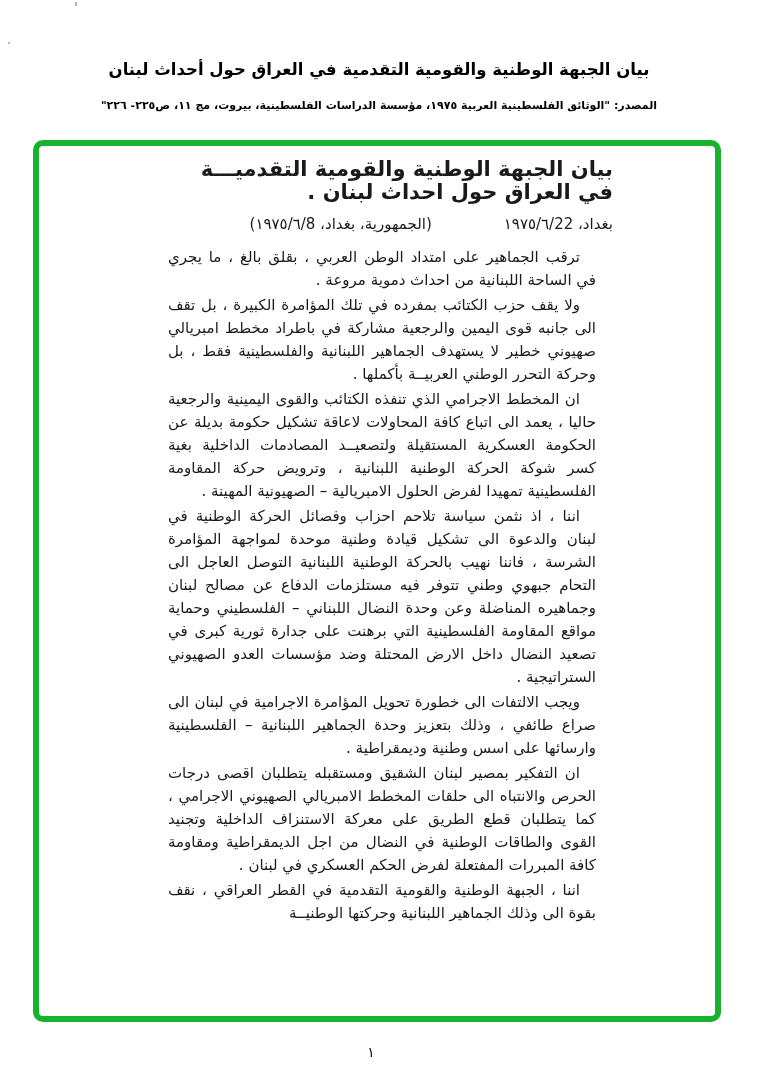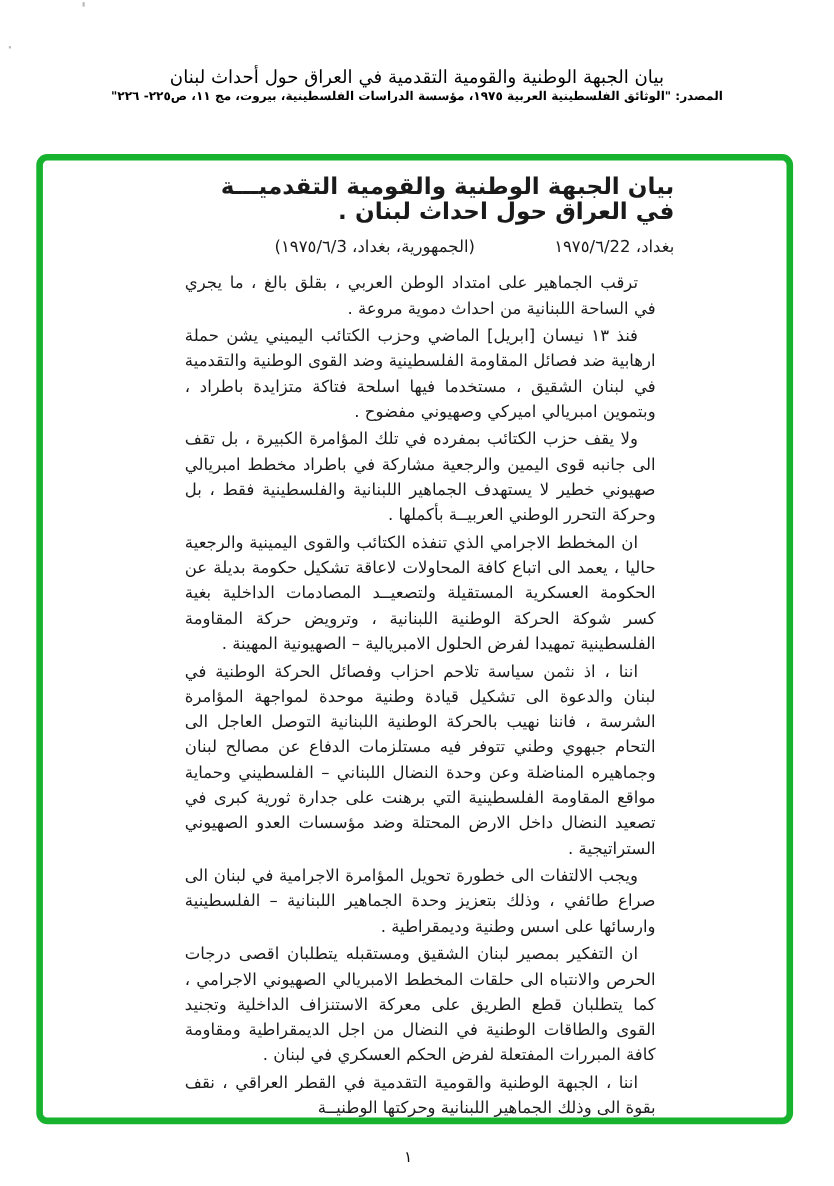--- a/index.html
+++ b/index.html
@@ -28,24 +28,24 @@
   .header {
     position: absolute;
     top: 60px;
     left: 0;
     width: 758px;
     text-align: center;
     direction: rtl;
   }
   .header-title {
     font-size: 16.5px;
-    font-weight: normal;
+    font-weight: bold;
     color: #000;
     letter-spacing: 0;
-    margin: 0 0 2px 0;
+    margin: 0 0 20px 0;
   }
   .source-line {
     font-size: 11px;
     font-weight: bold;
     color: #000;
     margin: 0;
   }
 
   .doc-frame {
     position: absolute;
@@ -113,26 +113,25 @@
     <div class="source-line">المصدر: "الوثائق الفلسطينية العربية ١٩٧٥، مؤسسة الدراسات الفلسطينية، بيروت، مج ١١، ص٢٢٥- ٢٢٦"</div>
   </div>
 
   <div class="doc-frame" style="border-color: rgb(23, 178, 46);"></div>
 
   <div class="doc-column">
     <div class="doc-title">بيان الجبهة الوطنية والقومية التقدميـــة في العراق حول احداث لبنان .</div>
 
     <div class="dateline">
       <span>بغداد، ١٩٧٥/٦/22</span>
-      <span>(الجمهورية، بغداد، ١٩٧٥/٦/3)</span>
+      <span>(الجمهورية، بغداد، ١٩٧٥/٦/8)</span>
     </div>
 
     <div class="doc-body">
       <p>ترقب الجماهير على امتداد الوطن العربي ، بقلق بالغ ، ما يجري في الساحة اللبنانية من احداث دموية مروعة .</p>
-      <p>فنذ ١٣ نيسان [ابريل] الماضي وحزب الكتائب اليميني يشن حملة ارهابية ضد فصائل المقاومة الفلسطينية وضد القوى الوطنية والتقدمية في لبنان الشقيق ، مستخدما فيها اسلحة فتاكة متزايدة باطراد ، وبتموين امبريالي اميركي وصهيوني مفضوح .</p>
       <p>ولا يقف حزب الكتائب بمفرده في تلك المؤامرة الكبيرة ، بل تقف الى جانبه قوى اليمين والرجعية مشاركة في باطراد مخطط امبريالي صهيوني خطير لا يستهدف الجماهير اللبنانية والفلسطينية فقط ، بل وحركة التحرر الوطني العربيــة بأكملها .</p>
       <p>ان المخطط الاجرامي الذي تنفذه الكتائب والقوى اليمينية والرجعية حاليا ، يعمد الى اتباع كافة المحاولات لاعاقة تشكيل حكومة بديلة عن الحكومة العسكرية المستقيلة ولتصعيــد المصادمات الداخلية بغية كسر شوكة الحركة الوطنية اللبنانية ، وترويض حركة المقاومة الفلسطينية تمهيدا لفرض الحلول الامبريالية – الصهيونية المهينة .</p>
       <p>اننا ، اذ نثمن سياسة تلاحم احزاب وفصائل الحركة الوطنية في لبنان والدعوة الى تشكيل قيادة وطنية موحدة لمواجهة المؤامرة الشرسة ، فاننا نهيب بالحركة الوطنية اللبنانية التوصل العاجل الى التحام جبهوي وطني تتوفر فيه مستلزمات الدفاع عن مصالح لبنان وجماهيره المناضلة وعن وحدة النضال اللبناني – الفلسطيني وحماية مواقع المقاومة الفلسطينية التي برهنت على جدارة ثورية كبرى في تصعيد النضال داخل الارض المحتلة وضد مؤسسات العدو الصهيوني الستراتيجية .</p>
       <p>ويجب الالتفات الى خطورة تحويل المؤامرة الاجرامية في لبنان الى صراع طائفي ، وذلك بتعزيز وحدة الجماهير اللبنانية – الفلسطينية وارسائها على اسس وطنية وديمقراطية .</p>
       <p>ان التفكير بمصير لبنان الشقيق ومستقبله يتطلبان اقصى درجات الحرص والانتباه الى حلقات المخطط الامبريالي الصهيوني الاجرامي ، كما يتطلبان قطع الطريق على معركة الاستنزاف الداخلية وتجنيد القوى والطاقات الوطنية في النضال من اجل الديمقراطية ومقاومة كافة المبررات المفتعلة لفرض الحكم العسكري في لبنان .</p>
       <p>اننا ، الجبهة الوطنية والقومية التقدمية في القطر العراقي ، نقف بقوة الى وذلك الجماهير اللبنانية وحركتها الوطنيــة</p>
     </div>
   </div>
 
   <div class="page-number">١</div>

